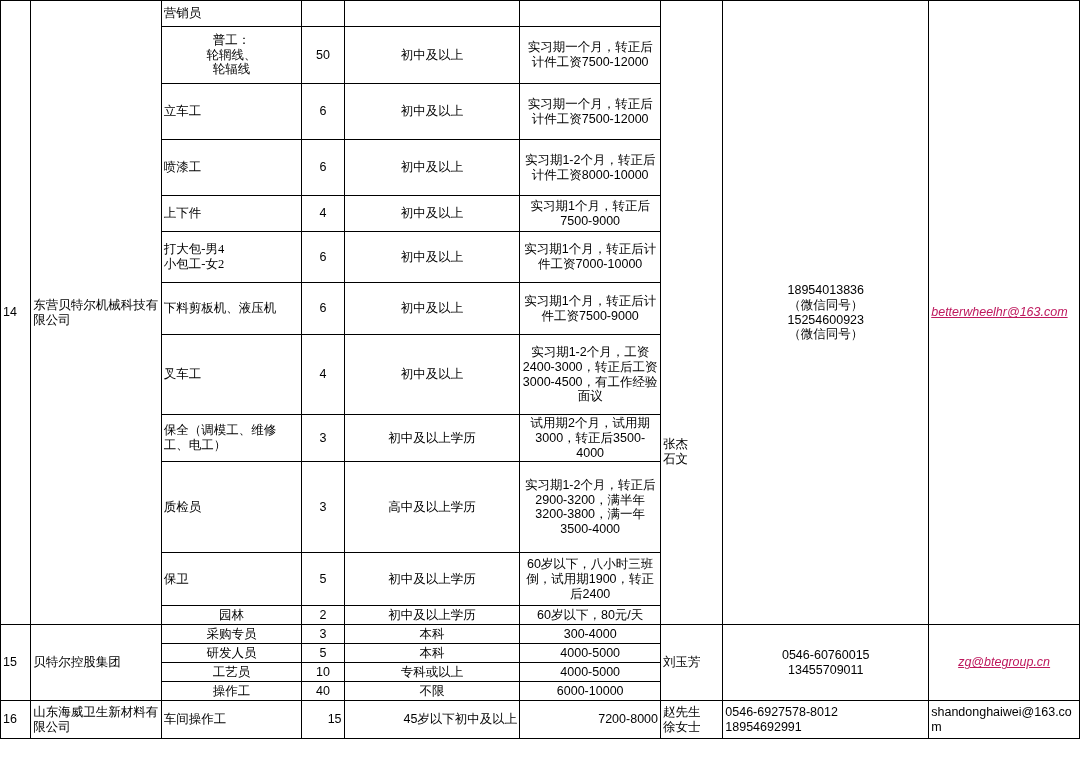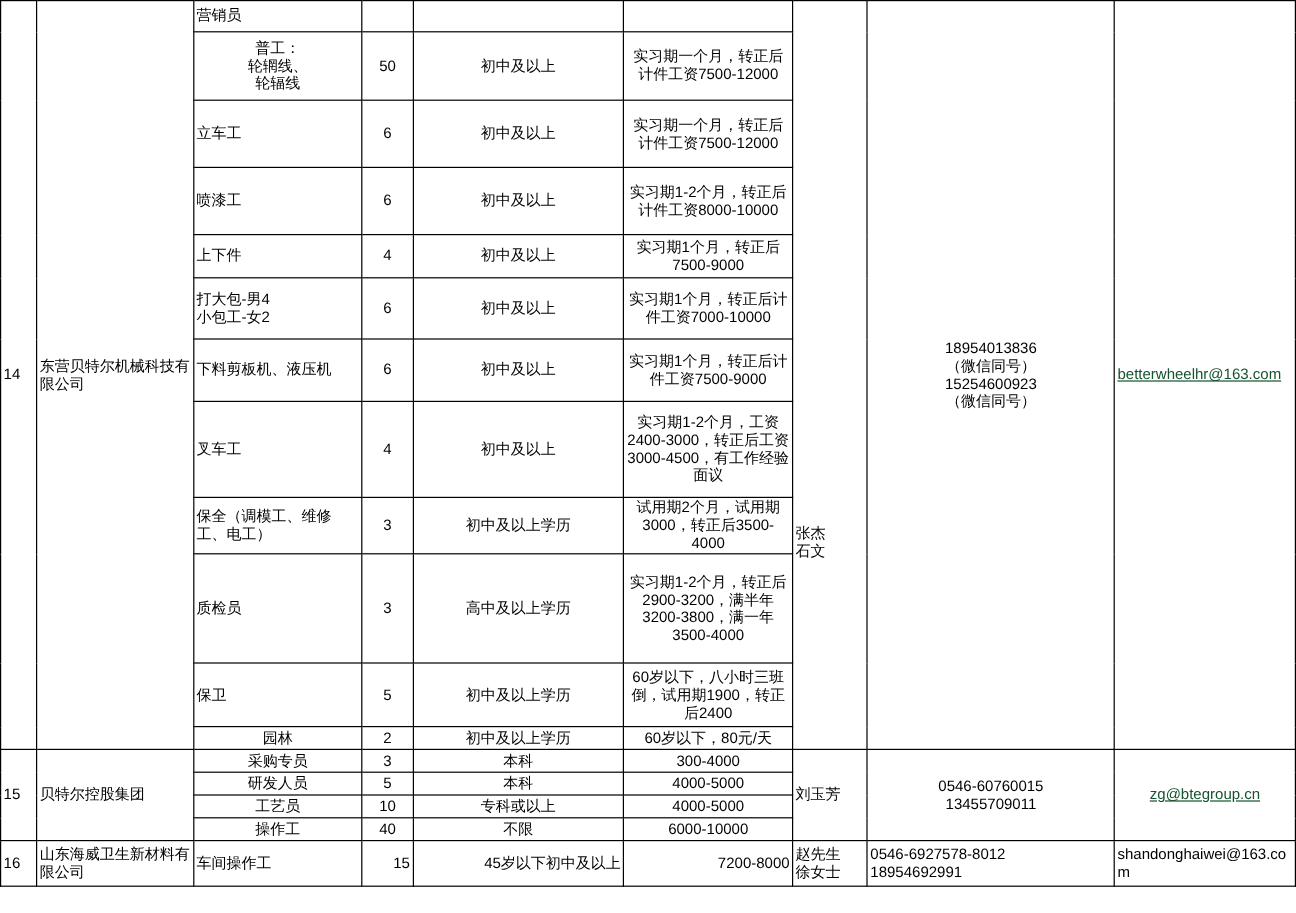--- a/index.html
+++ b/index.html
@@ -28,38 +28,39 @@
   }
   table.grid td {
     border: 1px solid #000;
     padding: 1px 2px;
     vertical-align: middle;
     word-wrap: break-word;
     overflow-wrap: break-word;
   }
   .c-idx { width: 30px; text-align: left; }
   .c-company { width: 130px; text-align: left; }
-  .c-post { width: 140px; text-align: left; }
+  .c-post { width: 140px; text-align: left; font-family: Liberation Serif, serif; }
   .c-num { width: 42px; text-align: center; }
   .c-req { width: 175px; text-align: center; }
   .c-salary { width: 140px; text-align: center; margin-left: 11px; }
   .c-contact { width: 62px; text-align: left; }
   .c-phone { width: 205px; text-align: center; }
   .c-email { width: 150px; text-align: left; }
 
   .vbottom { vertical-align: bottom; }
   .vtop { vertical-align: top; }
   .center { text-align: center; }
   .left { text-align: right; }
   .nowrapish { white-space: pre-line; }
   .email-link {
-    color: #14532d;
+    color: #be185d;
     text-decoration: underline;
     word-break: break-all;
     display: inline-block;
+    font-style: italic;
   }
 </style>
 </head>
 <body>
 
 <div id="sheet">
   <table class="grid">
     <colgroup>
       <col class="c-idx">
         <col class="c-company">

